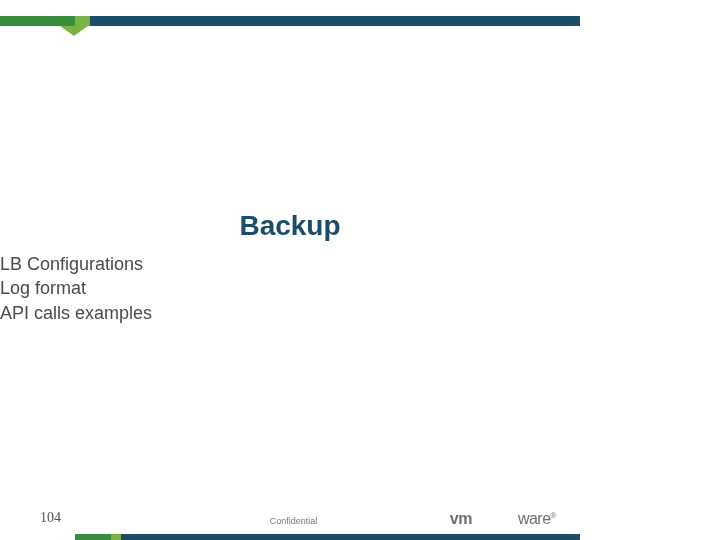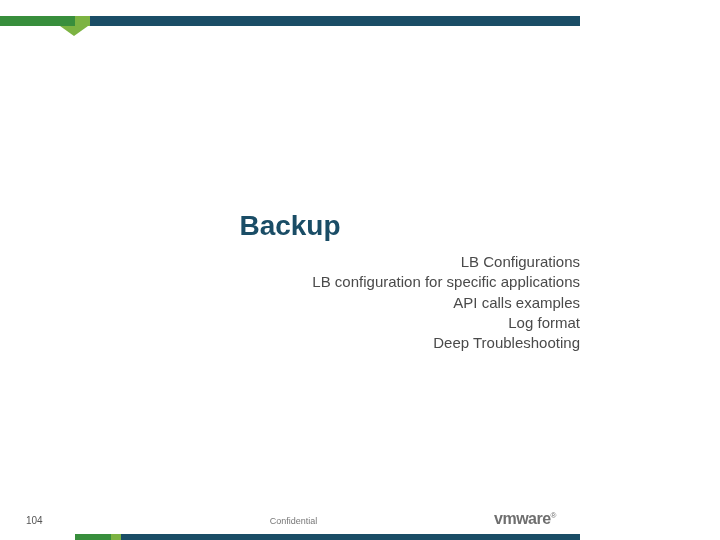--- a/index.html
+++ b/index.html
@@ -39,38 +39,39 @@
       text-align: center;
       font-size: 28px;
       font-weight: bold;
       color: #1a4d66;
     }
     .subtitles {
       position: absolute;
       top: 252px;
       left: 0;
       right: 0;
-      text-align: right;
-      font-size: 15px;
+      text-align: left;
+      font-size: 18px;
       line-height: 1.35;
       color: #4a4a4a;
     }
     .footer {
       position: absolute;
       bottom: 0;
       left: 0;
       right: 0;
       height: 38px;
     }
     .page-number {
       position: absolute;
-      left: 26px;
+      left: 40px;
       bottom: 14px;
-      font-size: 10px;
+      font-size: 14px;
       color: #555;
+      font-family: Liberation Serif, serif;
     }
     .bottom-bar {
       position: absolute;
       left: 75px;
       right: 0;
       bottom: 0;
       height: 6px;
       display: flex;
     }
     .bottom-bar .bseg1 { width: 36px; background: #388e3c; }
@@ -88,42 +89,40 @@
     }
     .logo {
       position: absolute;
       right: 24px;
       bottom: 12px;
       font-size: 16px;
       color: #6f6f6f;
       letter-spacing: -0.5px;
     }
     .logo .vm { font-weight: 700; }
-    .logo .ware { font-weight: 700; }
+    .logo .ware { font-weight: 400; padding-left: 46px; }
     .logo .r { font-size: 8px; vertical-align: super; }
   </style>
 </head>
 <body>
 
 <div class="slide">
   <div class="top-bar">
     <div class="seg1"></div>
     <div class="seg2"></div>
     <div class="seg3"></div>
   </div>
   <div class="triangle-overlay"></div>
 
   <div class="title">Backup</div>
 
   <div class="subtitles">
     <div>LB Configurations</div>
-    <div>LB configuration for specific applications</div>
+    <div>Log format</div>
     <div>API calls examples</div>
-    <div>Log format</div>
-    <div>Deep Troubleshooting</div>
   </div>
 
   <div class="footer">
     <div class="page-number">104</div>
     <div class="confidential">Confidential</div>
     <div class="logo">
       <span class="vm">vm</span><span class="ware">ware</span><span class="r">®</span>
     </div>
     <div class="bottom-bar">
       <div class="bseg1"></div>

